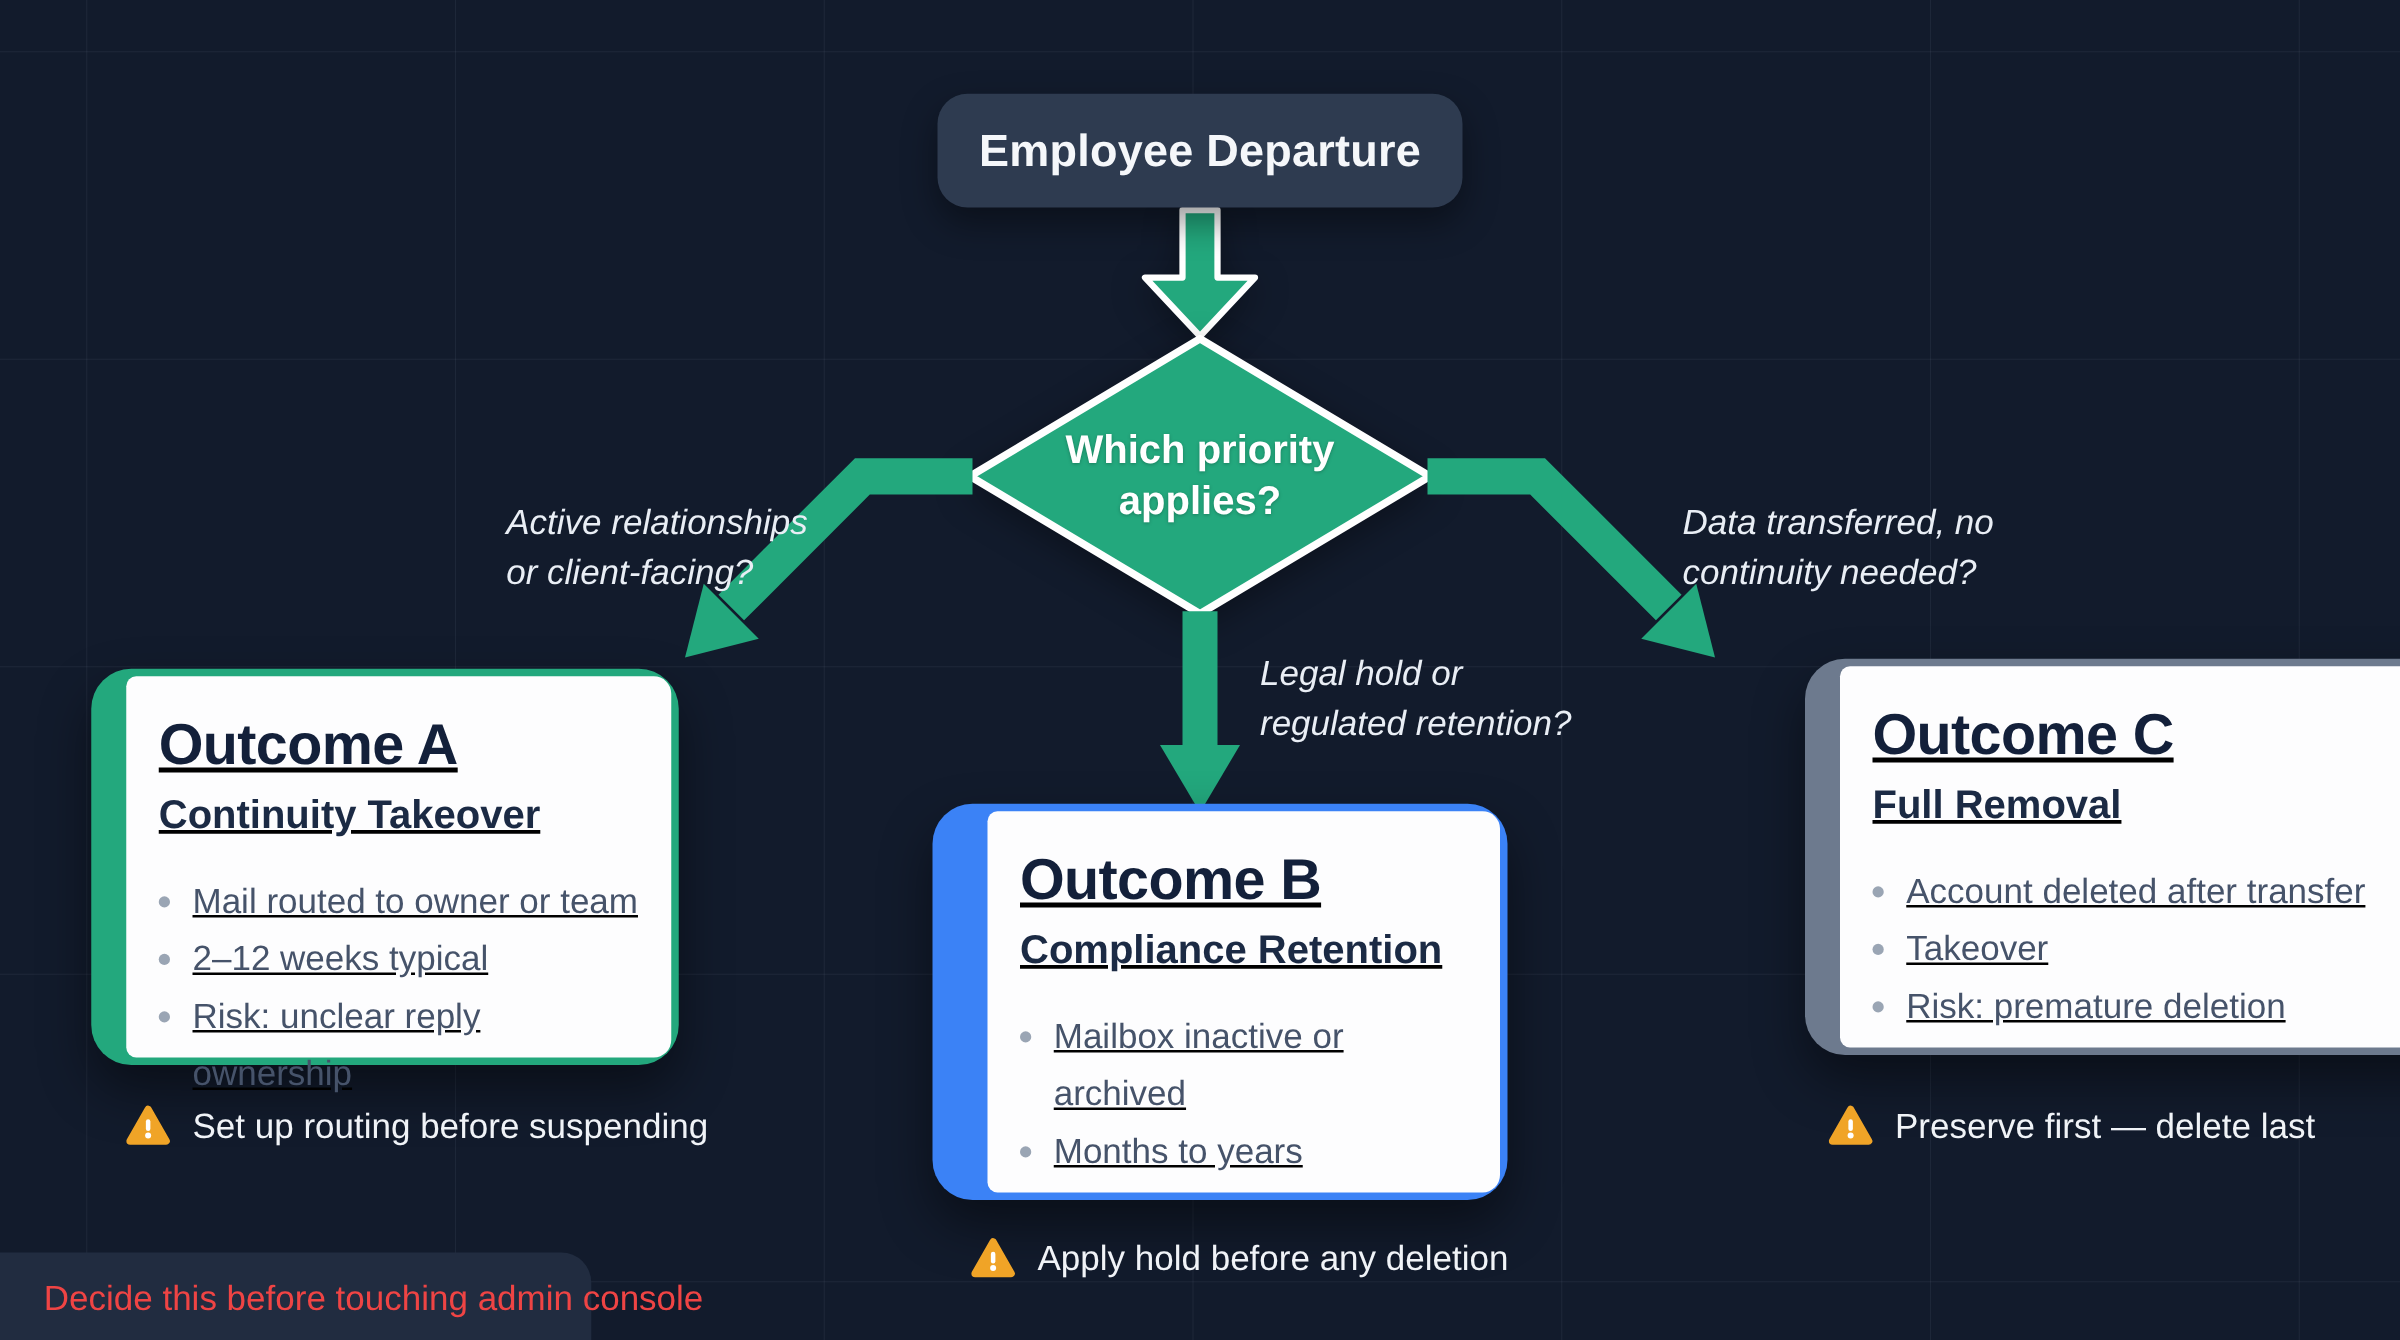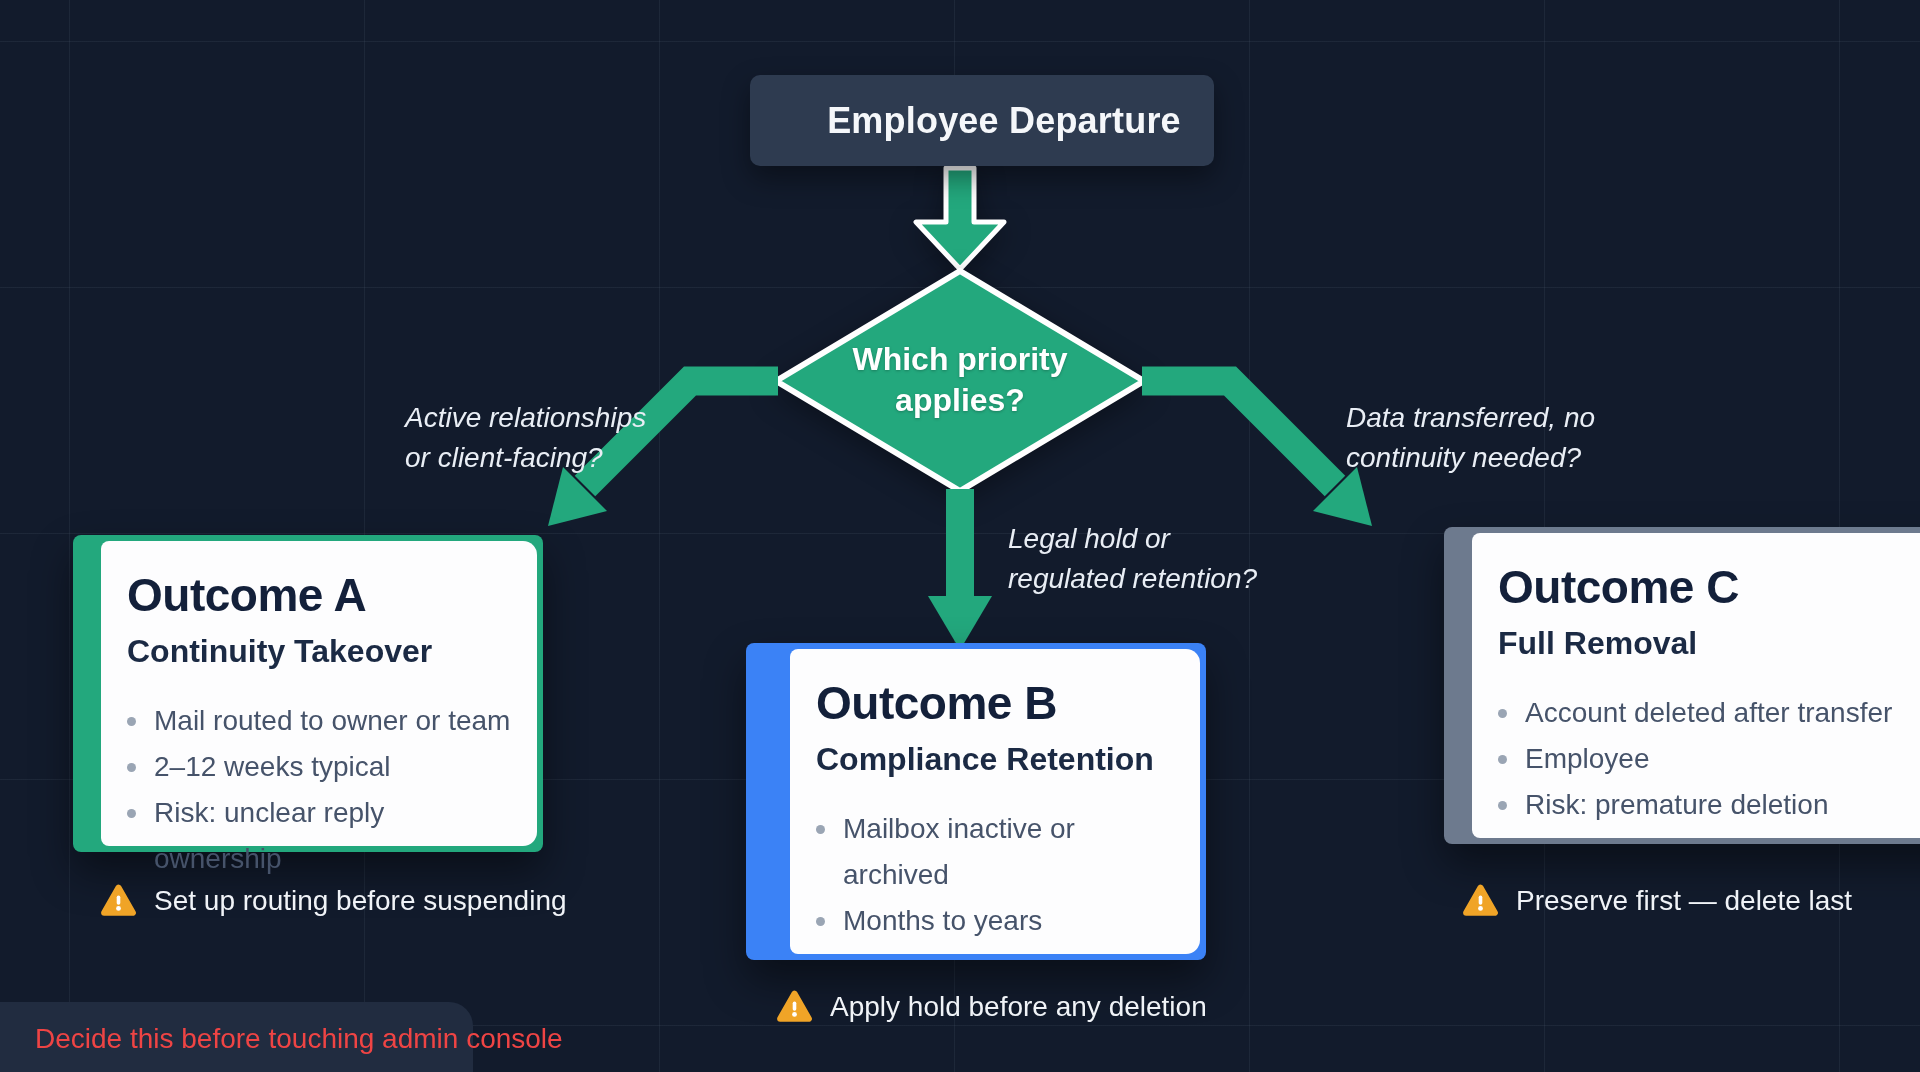--- a/index.html
+++ b/index.html
@@ -12,25 +12,24 @@
     background-image:
       linear-gradient(to right, rgba(148,163,184,0.09) 1px, transparent 1px),
       linear-gradient(to bottom, rgba(148,163,184,0.09) 1px, transparent 1px);
     background-size:295px 246px, 295px 246px;
     background-position:69px 41px, 69px 41px;
   }
   .abs{position:absolute;}
   
   .start-node{
     left:750px;top:75px;width:420px;height:91px;
-    background:#2e3b50;border-radius:10px;
+    background:#2e3b50;border-radius:24px;
     display:flex;align-items:center;justify-content:center;
     box-shadow:0 12px 28px rgba(0,0,0,0.40);
     z-index:3;
-    padding-left:44px;
   }
   .start-node span{
     color:#f5f7fa;font-size:36px;font-weight:700;letter-spacing:0.2px;
   }
   
   .connectors{left:0;top:0;z-index:2;}
   .flow-shadow{filter:drop-shadow(0 8px 14px rgba(0,0,0,0.35));}
   
   .diamond-label{
     left:810px;top:339px;width:300px;text-align:center;z-index:3;
@@ -40,23 +39,24 @@
   
   .branch-label{
     z-index:3;color:#e9eef5;font-size:28px;font-style:italic;font-weight:500;
     line-height:40px;white-space:nowrap;
   }
   .branch-left{left:405px;top:398px;}
   .branch-middle{left:1008px;top:519px;}
   .branch-right{left:1346px;top:398px;}
   
   .card{
-    z-index:3;width:470px;height:317px;border-radius:8px;
+    z-index:3;width:470px;height:317px;border-radius:32px;
     padding:6px 6px 6px 28px;box-sizing:border-box;
     box-shadow:0 20px 42px rgba(0,0,0,0.45);
+    text-decoration:underline;
   }
   .card-a{left:73px;top:535px;}
   .card-b{left:746px;top:643px;width:460px;}
   .card-c{left:1400px;top:527px;width:552px;margin-left:44px;}
   .card-inner{
     width:100%;height:100%;background:#fdfdfe;
     border-radius:8px 14px 14px 8px;
     padding:30px 26px;box-sizing:border-box;
   }
   .card-title{
@@ -170,21 +170,21 @@
   <div class="abs card card-c" style="background: rgb(109, 122, 142);">
     <div class="card-inner">
       <div class="card-title">Outcome C</div>
       <div class="card-subtitle">Full Removal</div>
       <div class="bullet-row">
         <span class="bullet-dot"></span>
         <span class="bullet-text">Account deleted after transfer</span>
       </div>
       <div class="bullet-row">
         <span class="bullet-dot"></span>
-        <span class="bullet-text">Employee</span>
+        <span class="bullet-text">Takeover</span>
       </div>
       <div class="bullet-row">
         <span class="bullet-dot"></span>
         <span class="bullet-text">Risk: premature deletion</span>
       </div>
     </div>
   </div>
 
   <div class="abs warning warning-a">
     <svg class="warn-icon" width="37" height="33" viewBox="0 0 24 22">

